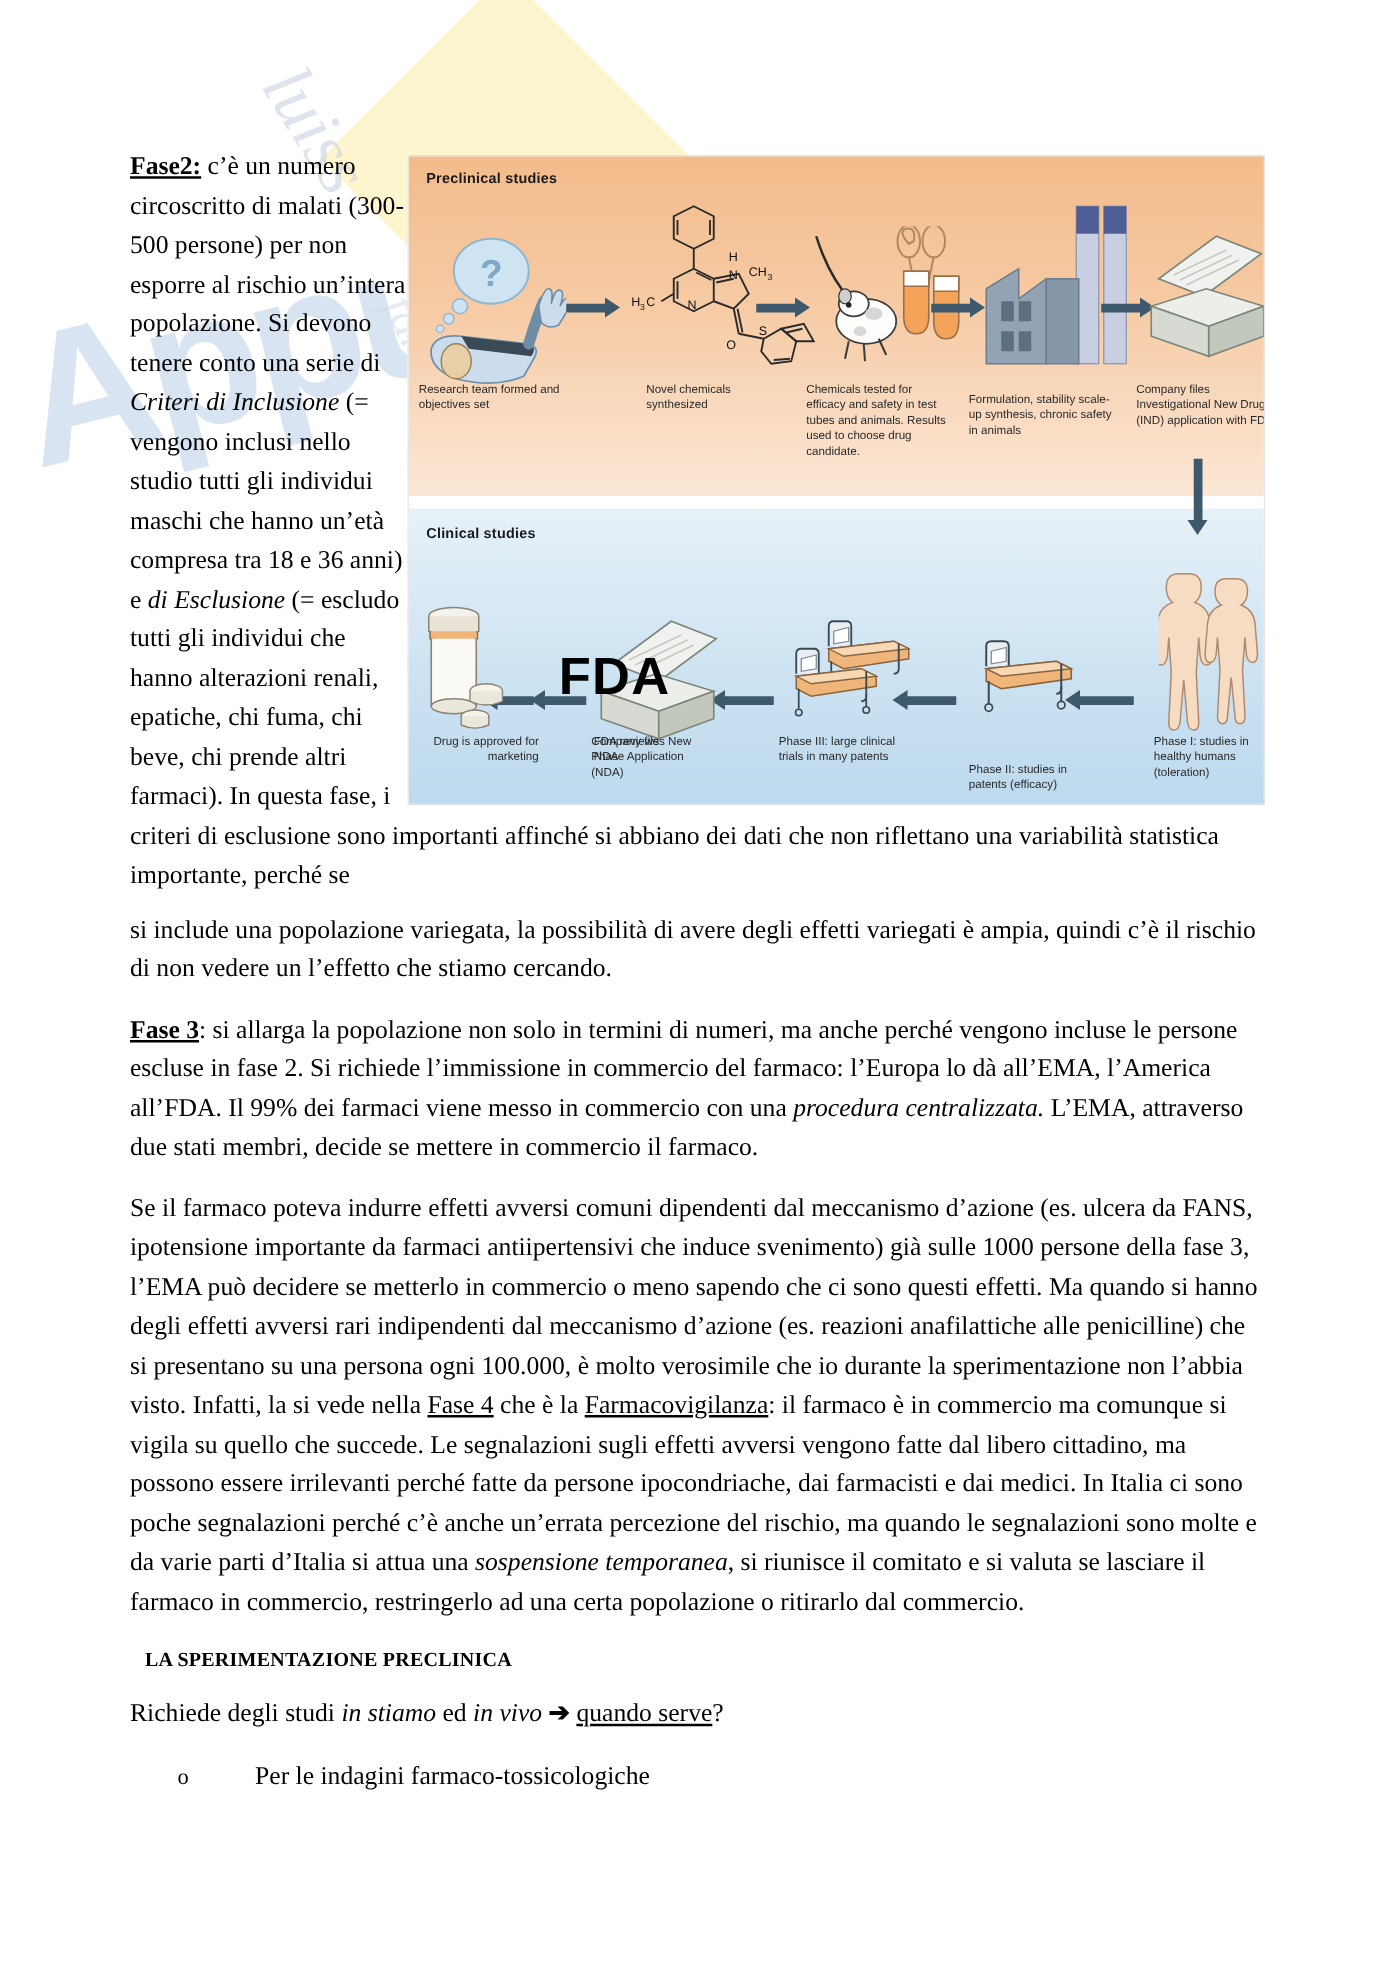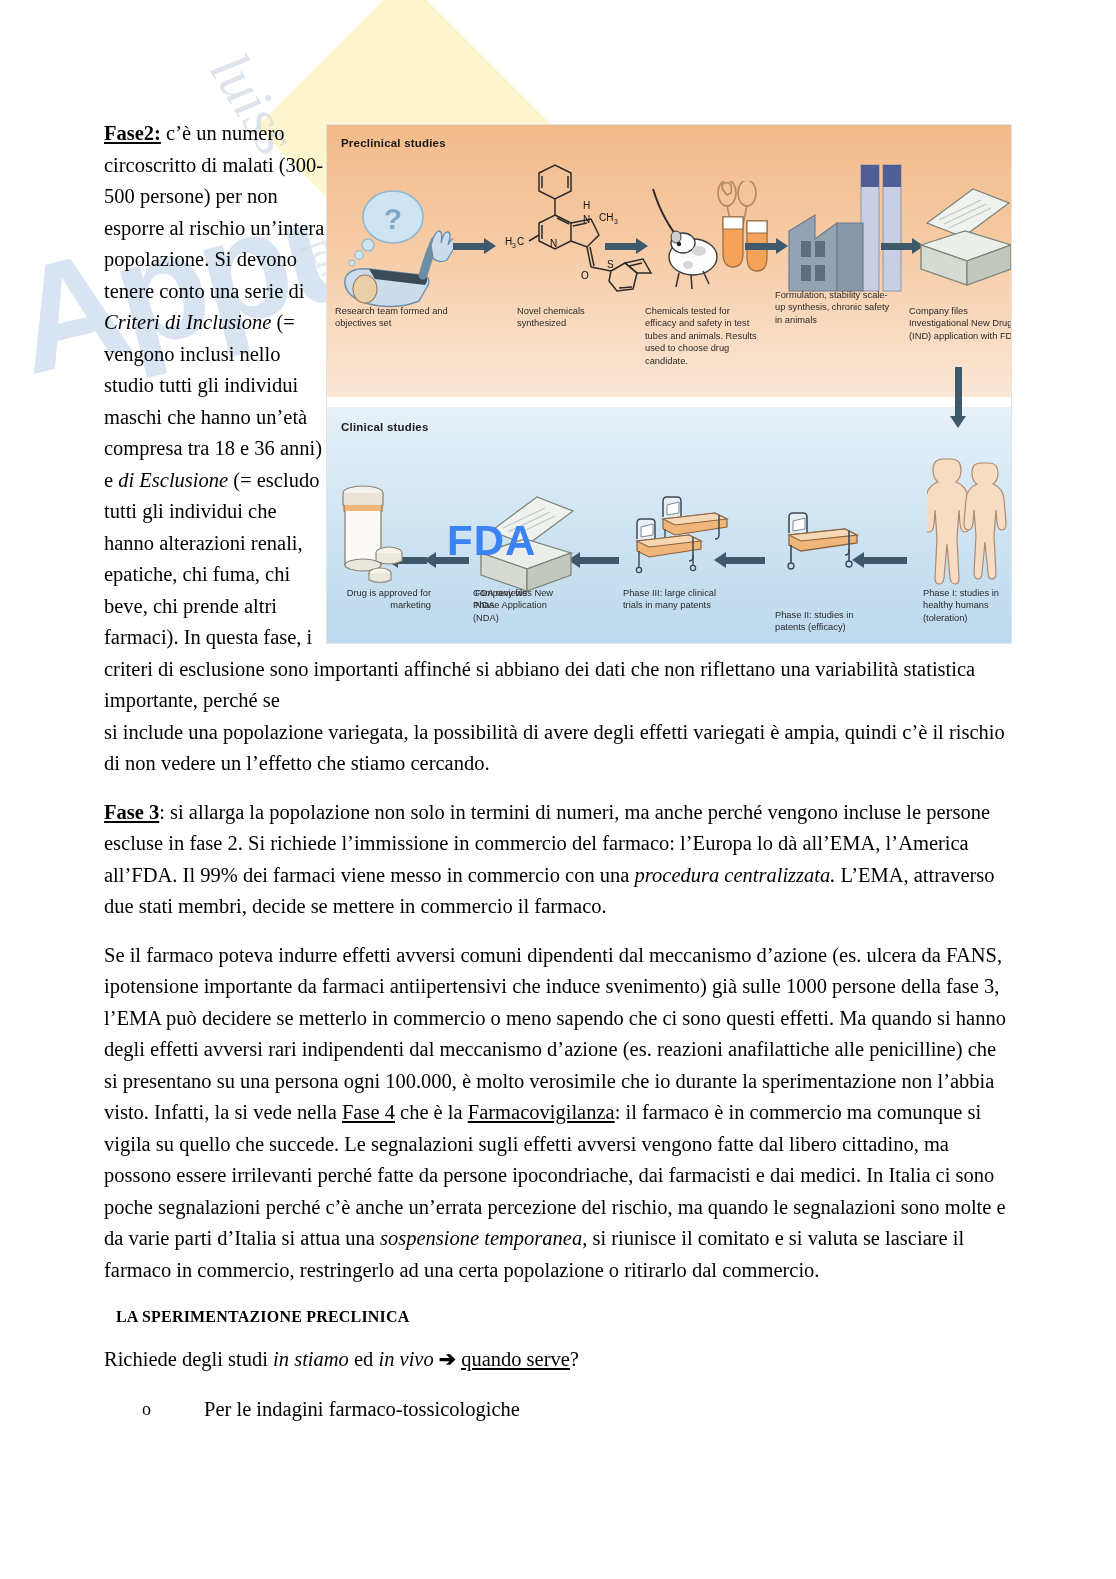--- a/index.html
+++ b/index.html
@@ -193,21 +193,21 @@
     bottom: -11px; left: -5px;
     border-top: 12px solid #3d596b;
     border-left: 8.5px solid transparent;
     border-right: 8.5px solid transparent;
   }
   .fda-ghost {
     position: absolute;
     font-family: "Liberation Sans", sans-serif;
     font-weight: bold;
     font-size: 42px;
-    color: #3b82f6;
+    color: #000000;
     letter-spacing: 1px;
   }
   .svgwrap { position: absolute; }
 </style>
 </head>
 <body>
 
 <div id="watermark">
   <div class="wm-diamond"></div>
   <div class="wm-blue-word">Appunti</div>
@@ -316,21 +316,21 @@
           <rect x="100" y="2" width="18" height="126" fill="#c8cfe3" stroke="#8d96ae" stroke-width="1"></rect>
           <rect x="100" y="2" width="18" height="22" fill="#4f5e96"></rect>
           <path d="M6 68 L32 52 L32 76 L54 60 L54 128 L6 128 Z" fill="#93a3b4" stroke="#6d7d8d" stroke-width="1.2"></path>
           <path d="M54 60 L80 60 L80 128 L54 128 Z" fill="#8697a9" stroke="#6d7d8d" stroke-width="1.2"></path>
           <rect x="18" y="78" width="10" height="16" fill="#5d6e7e"></rect>
           <rect x="32" y="78" width="10" height="16" fill="#5d6e7e"></rect>
           <rect x="18" y="102" width="10" height="16" fill="#5d6e7e"></rect>
           <rect x="32" y="102" width="10" height="16" fill="#5d6e7e"></rect>
         </svg>
       </div>
-      <div class="cap" style="left:448px; top:164px;">Formulation, stability scale-up synthesis, chronic safety in animals</div>
+      <div class="cap" style="left:448px; top:188px;">Formulation, stability scale-up synthesis, chronic safety in animals</div>
 
       <div class="arrow-r" style="left:554px; top:118px; width:32px;"></div>
 
       <div class="svgwrap" style="left:586px; top:62px;">
         <svg width="104" height="108" viewBox="0 0 104 108">
           <path d="M14 36 L60 2 L96 16 L50 50 Z" fill="#f0f2ef" stroke="#7d8579" stroke-width="1.3"></path>
           <g stroke="#c4c9c0" stroke-width="1.2">
             <line x1="26" y1="33" x2="68" y2="13"></line>
             <line x1="31" y1="37" x2="73" y2="17"></line>
             <line x1="36" y1="41" x2="78" y2="21"></line>
@@ -438,21 +438,21 @@
       </div>
       <div class="cap" style="left:8px; top:462px; width:96px;text-align:right;">Drug is approved for marketing</div>
 
     </div>
 
     <p class="leftcol"><span class="bold und">Fase2:</span><span> c’è un numero circoscritto di malati (300-500 persone) per non esporre al rischio un’intera popolazione. Si devono tenere conto una serie di </span><span class="ital">Criteri di Inclusione</span><span> (= vengono inclusi nello studio tutti gli individui maschi che hanno un’età compresa tra 18 e 36 anni) e </span><span class="ital">di Esclusione</span><span> (= escludo tutti gli individui che hanno alterazioni renali, epatiche, chi fuma, chi beve, chi prende altri farmaci). In questa fase, i criteri di esclusione sono importanti affinché si abbiano dei dati che non riflettano una variabilità statistica importante, perché se</span></p>
   </div>
 
   <div class="clear"></div>
 
-  <p class="body" style="margin-top:0;">si include una popolazione variegata, la possibilità di avere degli effetti variegati è ampia, quindi c’è il rischio di non vedere un l’effetto che stiamo cercando.</p>
+  <p class="body" style="margin-top:12px;">si include una popolazione variegata, la possibilità di avere degli effetti variegati è ampia, quindi c’è il rischio di non vedere un l’effetto che stiamo cercando.</p>
 
   <p class="body"><span class="bold und">Fase 3</span><span>: si allarga la popolazione non solo in termini di numeri, ma anche perché vengono incluse le persone escluse in fase 2. Si richiede l’immissione in commercio del farmaco: l’Europa lo dà all’EMA, l’America all’FDA. Il 99% dei farmaci viene messo in commercio con una </span><span class="ital">procedura centralizzata.</span><span> L’EMA, attraverso due stati membri, decide se mettere in commercio il farmaco.</span></p>
 
   <p class="body"><span>Se il farmaco poteva indurre effetti avversi comuni dipendenti dal meccanismo d’azione (es. ulcera da FANS, ipotensione importante da farmaci antiipertensivi che induce svenimento) già sulle 1000 persone della fase 3, l’EMA può decidere se metterlo in commercio o meno sapendo che ci sono questi effetti. Ma quando si hanno degli effetti avversi rari indipendenti dal meccanismo d’azione (es. reazioni anafilattiche alle penicilline) che si presentano su una persona ogni 100.000, è molto verosimile che io durante la sperimentazione non l’abbia visto. Infatti, la si vede nella </span><span class="und">Fase 4</span><span> che è la </span><span class="und">Farmacovigilanza</span><span>: il farmaco è in commercio ma comunque si vigila su quello che succede. Le segnalazioni sugli effetti avversi vengono fatte dal libero cittadino, ma possono essere irrilevanti perché fatte da persone ipocondriache, dai farmacisti e dai medici. In Italia ci sono poche segnalazioni perché c’è anche un’errata percezione del rischio, ma quando le segnalazioni sono molte e da varie parti d’Italia si attua una </span><span class="ital">sospensione temporanea</span><span>, si riunisce il comitato e si valuta se lasciare il farmaco in commercio, restringerlo ad una certa popolazione o ritirarlo dal commercio.</span></p>
 
   <h2 class="section">LA SPERIMENTAZIONE PRECLINICA</h2>
 
   <p class="body"><span>Richiede degli studi </span><span class="ital">in stiamo</span><span> ed </span><span class="ital">in vivo</span> <span class="bold">➔</span> <span class="und">quando serve</span><span>?</span></p>
 
   <ul class="bullets">

